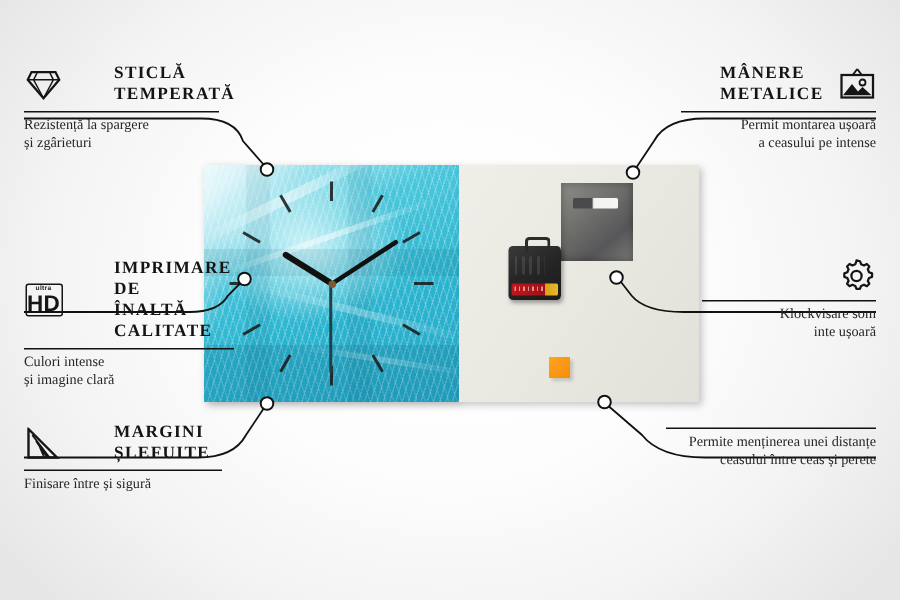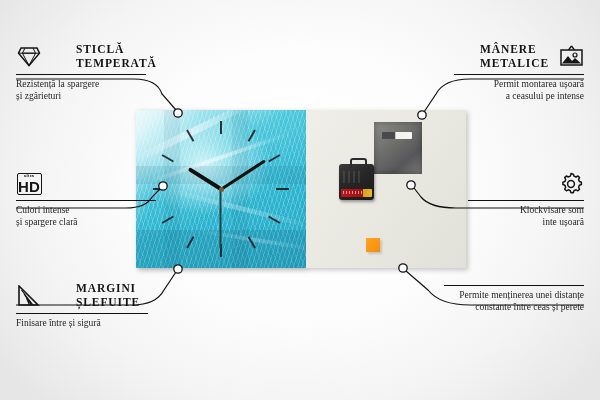--- a/index.html
+++ b/index.html
@@ -276,24 +276,26 @@
 </div>
 
 <div class="callout left" style="left:16px; top:172px; width:140px;">
   <div class="callout-head">
     <span class="icon-box">
       <span class="hd-badge">
         <span class="hd-ultra">ultra</span>
         <span class="hd-hd">HD</span>
       </span>
     </span>
+    <span class="callout-title">IMPRIMARE DE
+ÎNALTĂ CALITATE</span>
   </div>
   <div class="callout-rule" style="width:140px;"></div>
   <div class="callout-sub">Culori intense
-și spargere clară</div>
+și imagine clară</div>
 </div>
 
 <div class="callout left" style="left:16px; top:281px; width:132px;">
   <div class="callout-head">
     <span class="icon-box">
       <svg width="24" height="21" viewBox="0 0 24 21">
         <path d="M2 1 L21 20 L2 20 Z" fill="none" stroke="#151515" stroke-width="1.6"></path>
         <path d="M4.5 5 L16 20 M7 9 L14.5 20 M9.5 13 L12.5 20" stroke="#151515" stroke-width="1.2" fill="none"></path>
       </svg>
     </span>
@@ -332,14 +334,14 @@
     </span>
   </div>
   <div class="callout-rule" style="width:116px;"></div>
   <div class="callout-sub">Klockvisare som
 inte ușoară</div>
 </div>
 
 <div class="callout right" style="left:444px; top:281px; width:140px;">
   <div class="callout-rule" style="width:140px;"></div>
   <div class="callout-sub">Permite menținerea unei distanțe
-constante între ceas și perete</div>
+ceasului între ceas și perete</div>
 </div>
 
 </body></html>

